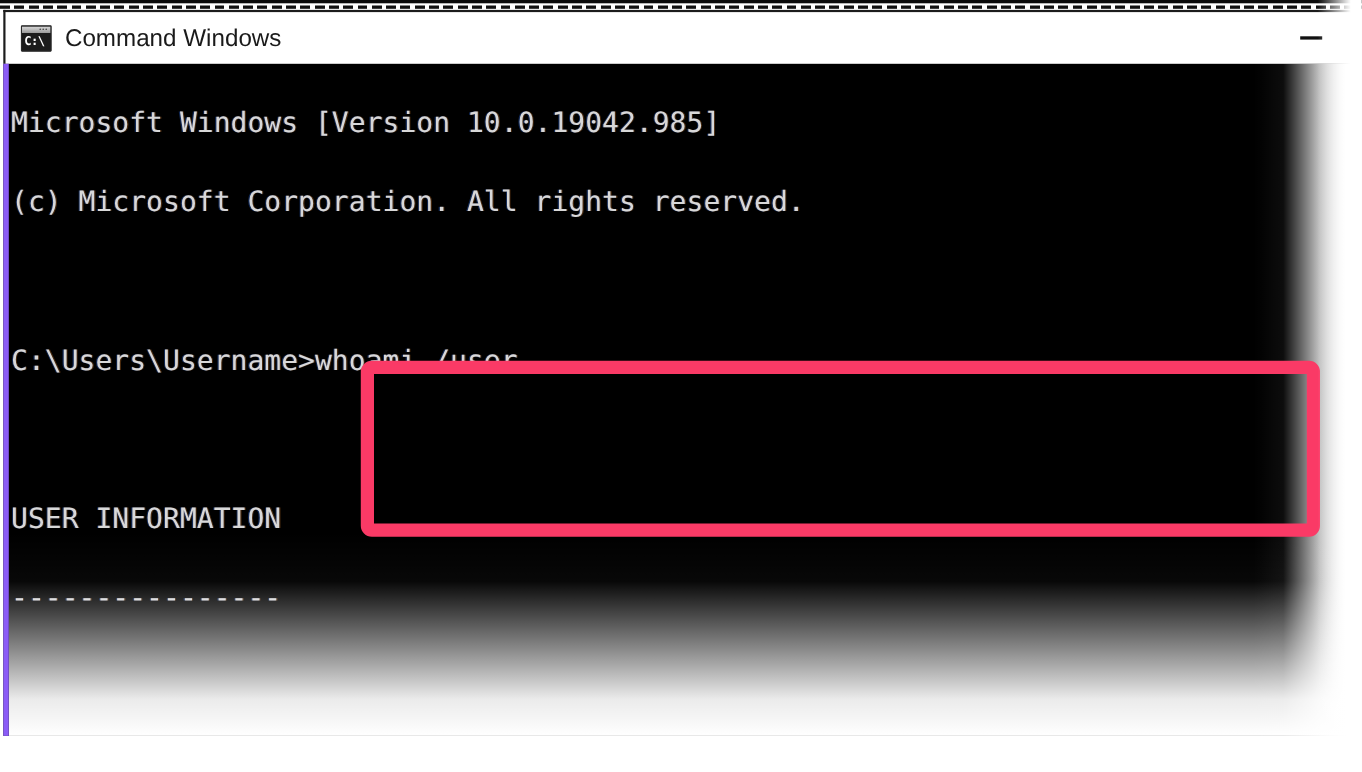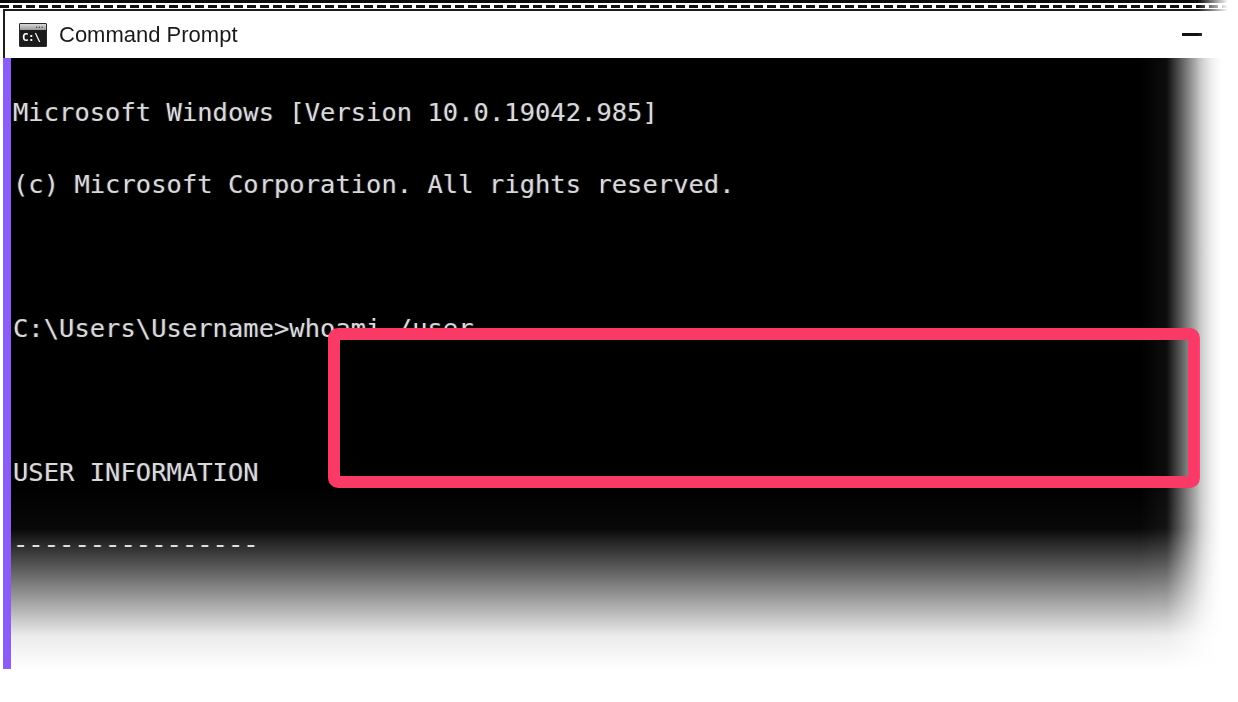--- a/index.html
+++ b/index.html
@@ -141,21 +141,21 @@
   }
 
   
   .console {
     position: absolute;
     left: 0;
     top: 49px;
     width: 1232px;
     height: 611px;
     background: #000000;
-    border-left: 8px solid #8b5cf6;
+    border-left: 5px solid #8b5cf6;
     box-sizing: border-box;
     overflow: hidden;
   }
 
   .console-text {
     position: absolute;
     left: 2px;
     top: 0px;
     width: 1400px;
     font-family: "DejaVu Sans Mono", monospace;
@@ -229,21 +229,21 @@
   <div class="window">
 
     <div class="titlebar">
 
       <div class="titlebar-icon">
         <div class="bar"></div>
         <div class="dots">•••</div>
         <div class="cmdtext">C:\</div>
       </div>
 
-      <div class="titlebar-title">Command Prompt</div>
+      <div class="titlebar-title">Command Windows</div>
 
       <div class="titlebar-buttons">
         <div class="win-btn">
           <span class="minimize-glyph"></span>
         </div>
       </div>
     </div>
 
     <div class="console">
 

